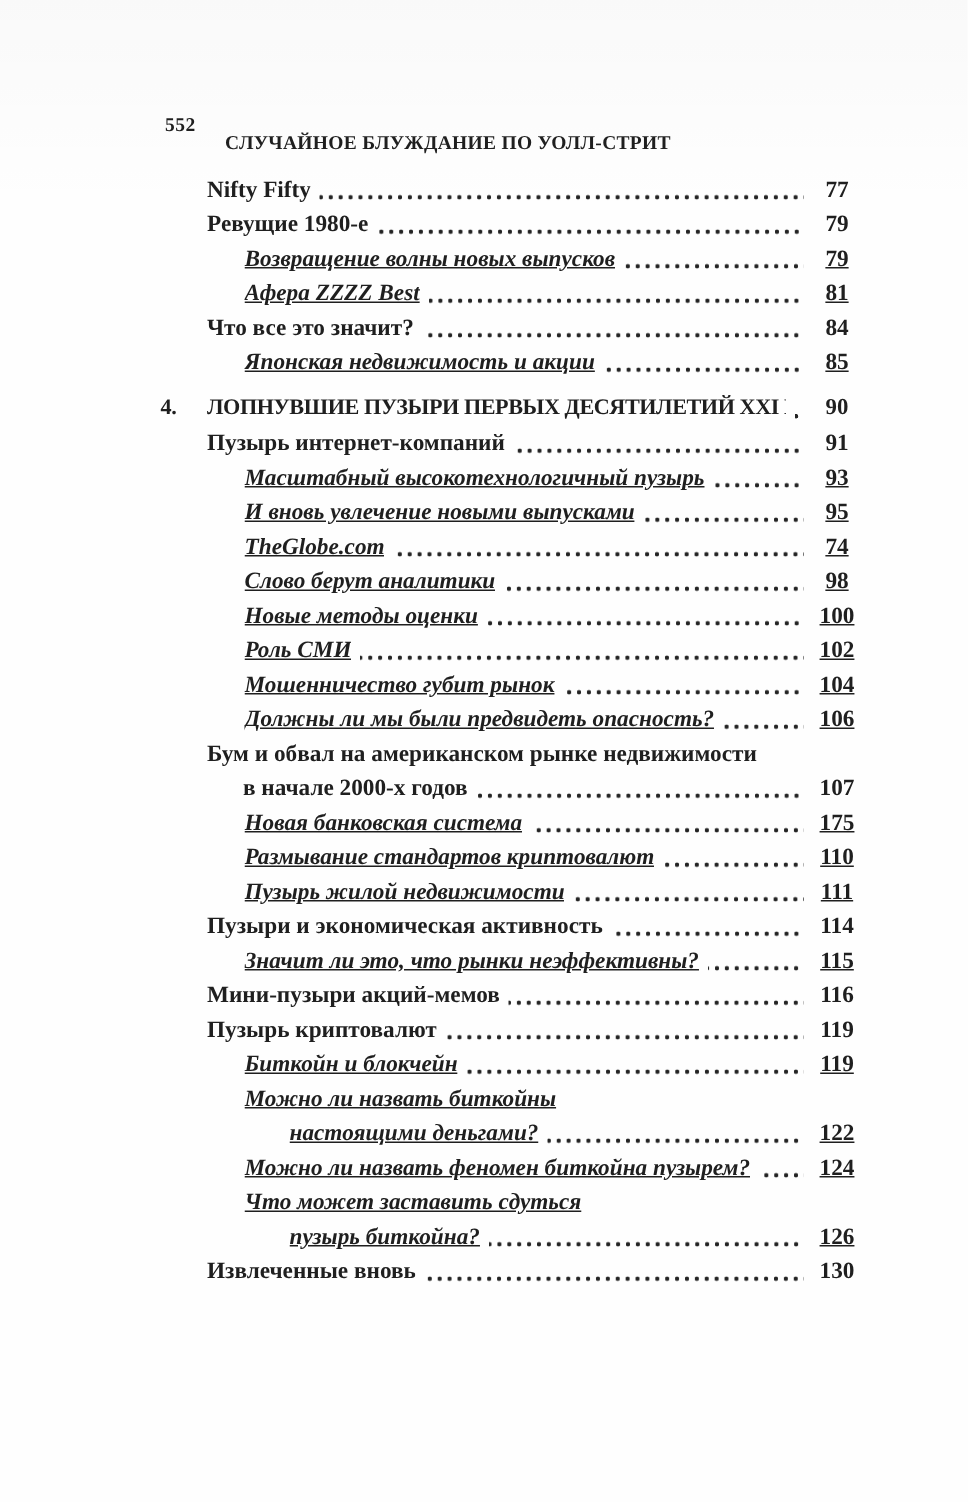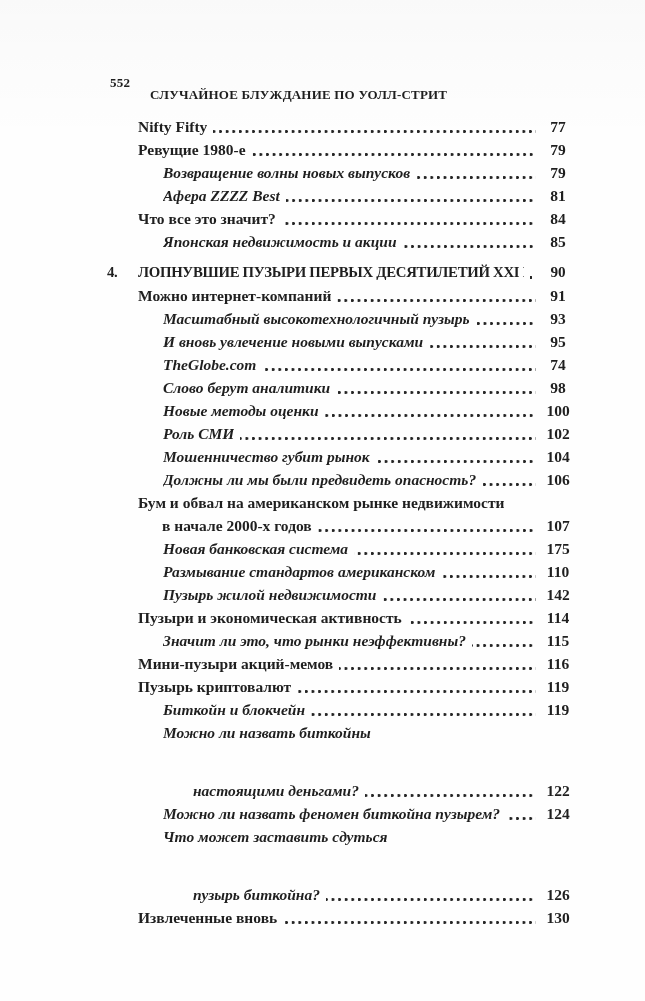--- a/index.html
+++ b/index.html
@@ -32,22 +32,22 @@
     position: absolute; left: 107px; top: 115px; width: 466px;
   }
   .entry { font-weight: 700; }
   .line {
     display: flex; align-items: baseline;
     line-height: 23px; font-size: 15.5px;
     white-space: nowrap;
   }
   .entry.l1 > .line { padding-left: 31px; }
   .entry.l1 > .line.cont { padding-left: 55px; }
-  .entry.l2 > .line { padding-left: 56px; font-style: italic; }
-  .entry.l2 > .line.cont { padding-left: 86px; margin-top: 35px; }
+  .entry.l2 > .line { padding-left: 56px; font-style: italic; text-decoration: underline; }
+  .entry.l2 > .line.cont { padding-left: 86px; }
   .entry.chapter { margin-top: 7px; }
   .entry.chapter > .line {
     font-size: 14.8px; letter-spacing: -0.3px;
     text-transform: uppercase;
   }
   .chap-num { flex: none; width: 31px; }
   .label { flex: 0 1 auto; min-width: 0; overflow: hidden; }
   .leader {
     flex: 1 1 auto; min-width: 6px;
     align-self: flex-end;
@@ -118,21 +118,21 @@
       <div class="entry chapter">
         <div class="line">
           <span class="chap-num">4.</span>
           <span class="label">ЛОПНУВШИЕ ПУЗЫРИ ПЕРВЫХ ДЕСЯТИЛЕТИЙ XXI ВЕКА</span>
           <span class="leader"></span>
           <span class="page-num">90</span>
         </div>
       </div>
       <div class="entry l1">
         <div class="line">
-          <span class="label">Можно интернет-компаний</span>
+          <span class="label">Пузырь интернет-компаний</span>
           <span class="leader"></span>
           <span class="page-num">91</span>
         </div>
       </div>
       <div class="entry l2">
         <div class="line">
           <span class="label">Масштабный высокотехнологичный пузырь</span>
           <span class="leader"></span>
           <span class="page-num">93</span>
         </div>
@@ -198,30 +198,30 @@
       </div>
       <div class="entry l2">
         <div class="line">
           <span class="label">Новая банковская система</span>
           <span class="leader"></span>
           <span class="page-num">175</span>
         </div>
       </div>
       <div class="entry l2">
         <div class="line">
-          <span class="label">Размывание стандартов американском</span>
+          <span class="label">Размывание стандартов криптовалют</span>
           <span class="leader"></span>
           <span class="page-num">110</span>
         </div>
       </div>
       <div class="entry l2">
         <div class="line">
           <span class="label">Пузырь жилой недвижимости</span>
           <span class="leader"></span>
-          <span class="page-num">142</span>
+          <span class="page-num">111</span>
         </div>
       </div>
       <div class="entry l1">
         <div class="line">
           <span class="label">Пузыри и экономическая активность</span>
           <span class="leader"></span>
           <span class="page-num">114</span>
         </div>
       </div>
       <div class="entry l2">

